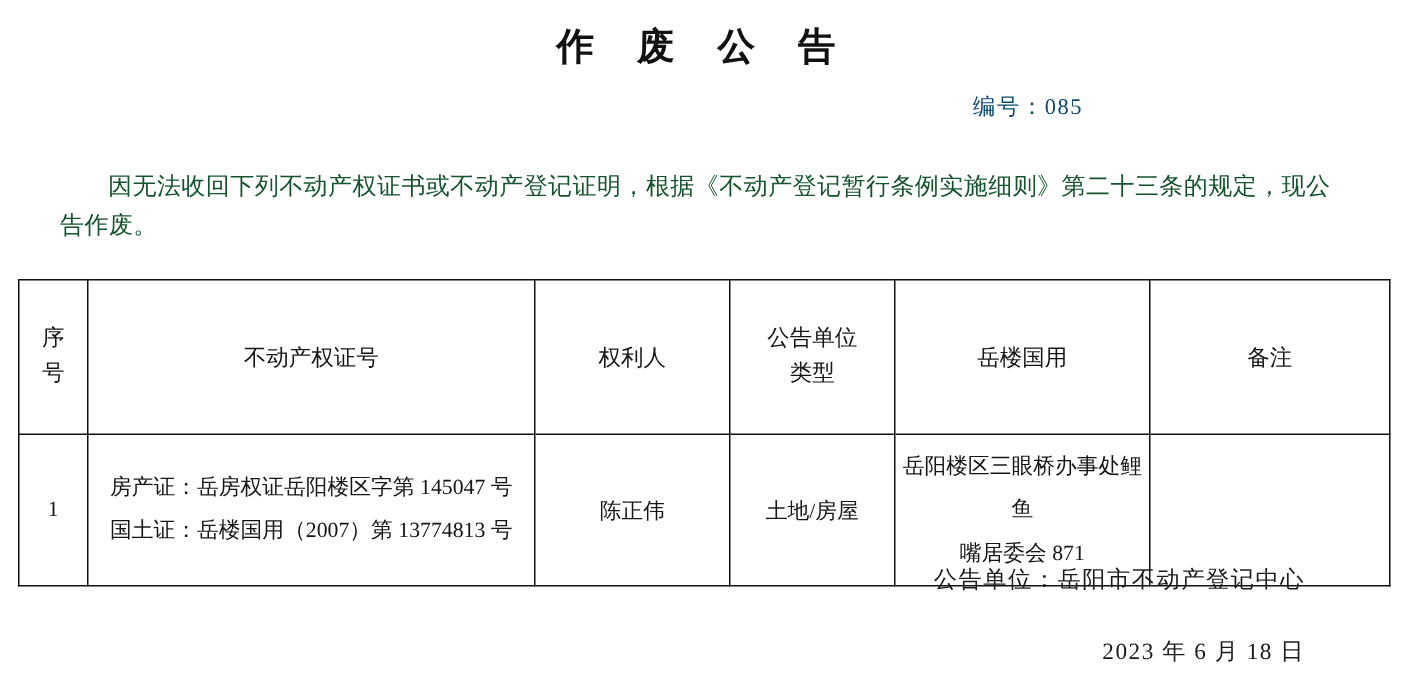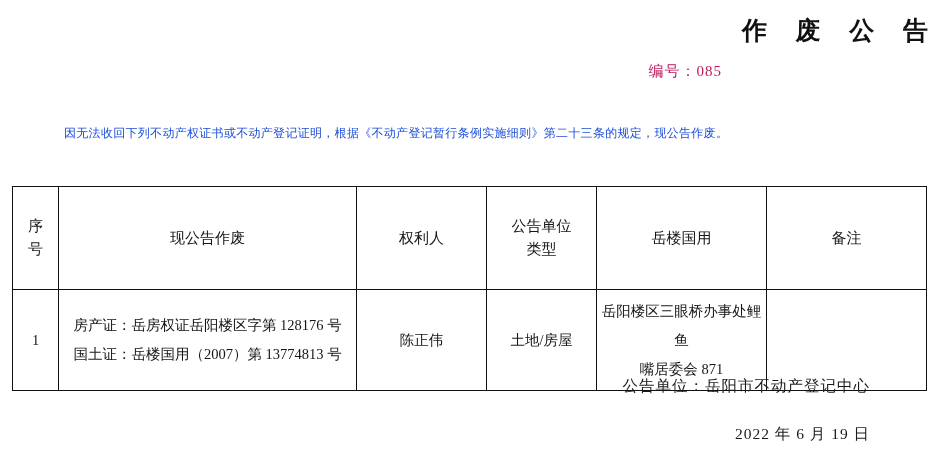--- a/index.html
+++ b/index.html
@@ -19,44 +19,44 @@
     position: relative;
     width: 938px;
     height: 449px;
     box-sizing: border-box;
   }
   .doc-title {
     position: absolute;
     top: 14px;
     left: 0;
     width: 938px;
-    text-align: right;
+    text-align: center;
     font-size: 25px;
     font-weight: bold;
     letter-spacing: 10px;
     font-family: "DejaVu Serif", "Liberation Serif", serif;
     color: #111;
   }
   .doc-number {
     position: absolute;
     top: 62px;
     right: 216px;
     font-size: 15px;
     letter-spacing: 1px;
-    color: #be185d;
+    color: #0c4a6e;
   }
   .intro {
     position: absolute;
-    top: 124px;
+    top: 112px;
     left: 40px;
     width: 858px;
-    font-size: 12px;
+    font-size: 16px;
     line-height: 1.6;
     text-indent: 2em;
-    color: #1d4ed8;
+    color: #14532d;
     letter-spacing: 0.3px;
   }
   table.main {
     position: absolute;
     top: 186px;
     left: 12px;
     width: 914px;
     border-collapse: collapse;
     table-layout: fixed;
   }
@@ -140,42 +140,42 @@
       <col class="col-type">
       <col class="col-loc">
       <col class="col-note">
     </colgroup>
     <tbody>
       <tr class="head">
         <td class="stacked">
           <span>序</span>
           <span>号</span>
         </td>
-        <td>现公告作废</td>
+        <td>不动产权证号</td>
         <td>权利人</td>
         <td class="stacked">
           <span>公告单位</span>
           <span>类型</span>
         </td>
         <td>岳楼国用</td>
         <td>备注</td>
       </tr>
       <tr class="body">
         <td class="seq-num">1</td>
         <td class="cell-left">
-          <span class="line">房产证：岳房权证岳阳楼区字第 128176 号</span>
+          <span class="line">房产证：岳房权证岳阳楼区字第 145047 号</span>
           <span class="line">国土证：岳楼国用（2007）第 13774813 号</span>
         </td>
         <td>陈正伟</td>
         <td>土地/房屋</td>
         <td class="loc-cell">
           <span class="line">岳阳楼区三眼桥办事处鲤鱼</span>
           <span class="line">嘴居委会 871</span>
         </td>
         <td></td>
       </tr>
     </tbody>
   </table>
 
   <div class="footer-issuer">公告单位：岳阳市不动产登记中心</div>
-  <div class="footer-date">2022 年 6 月 19 日</div>
+  <div class="footer-date">2023 年 6 月 18 日</div>
 
 </div>
 
 </body></html>

